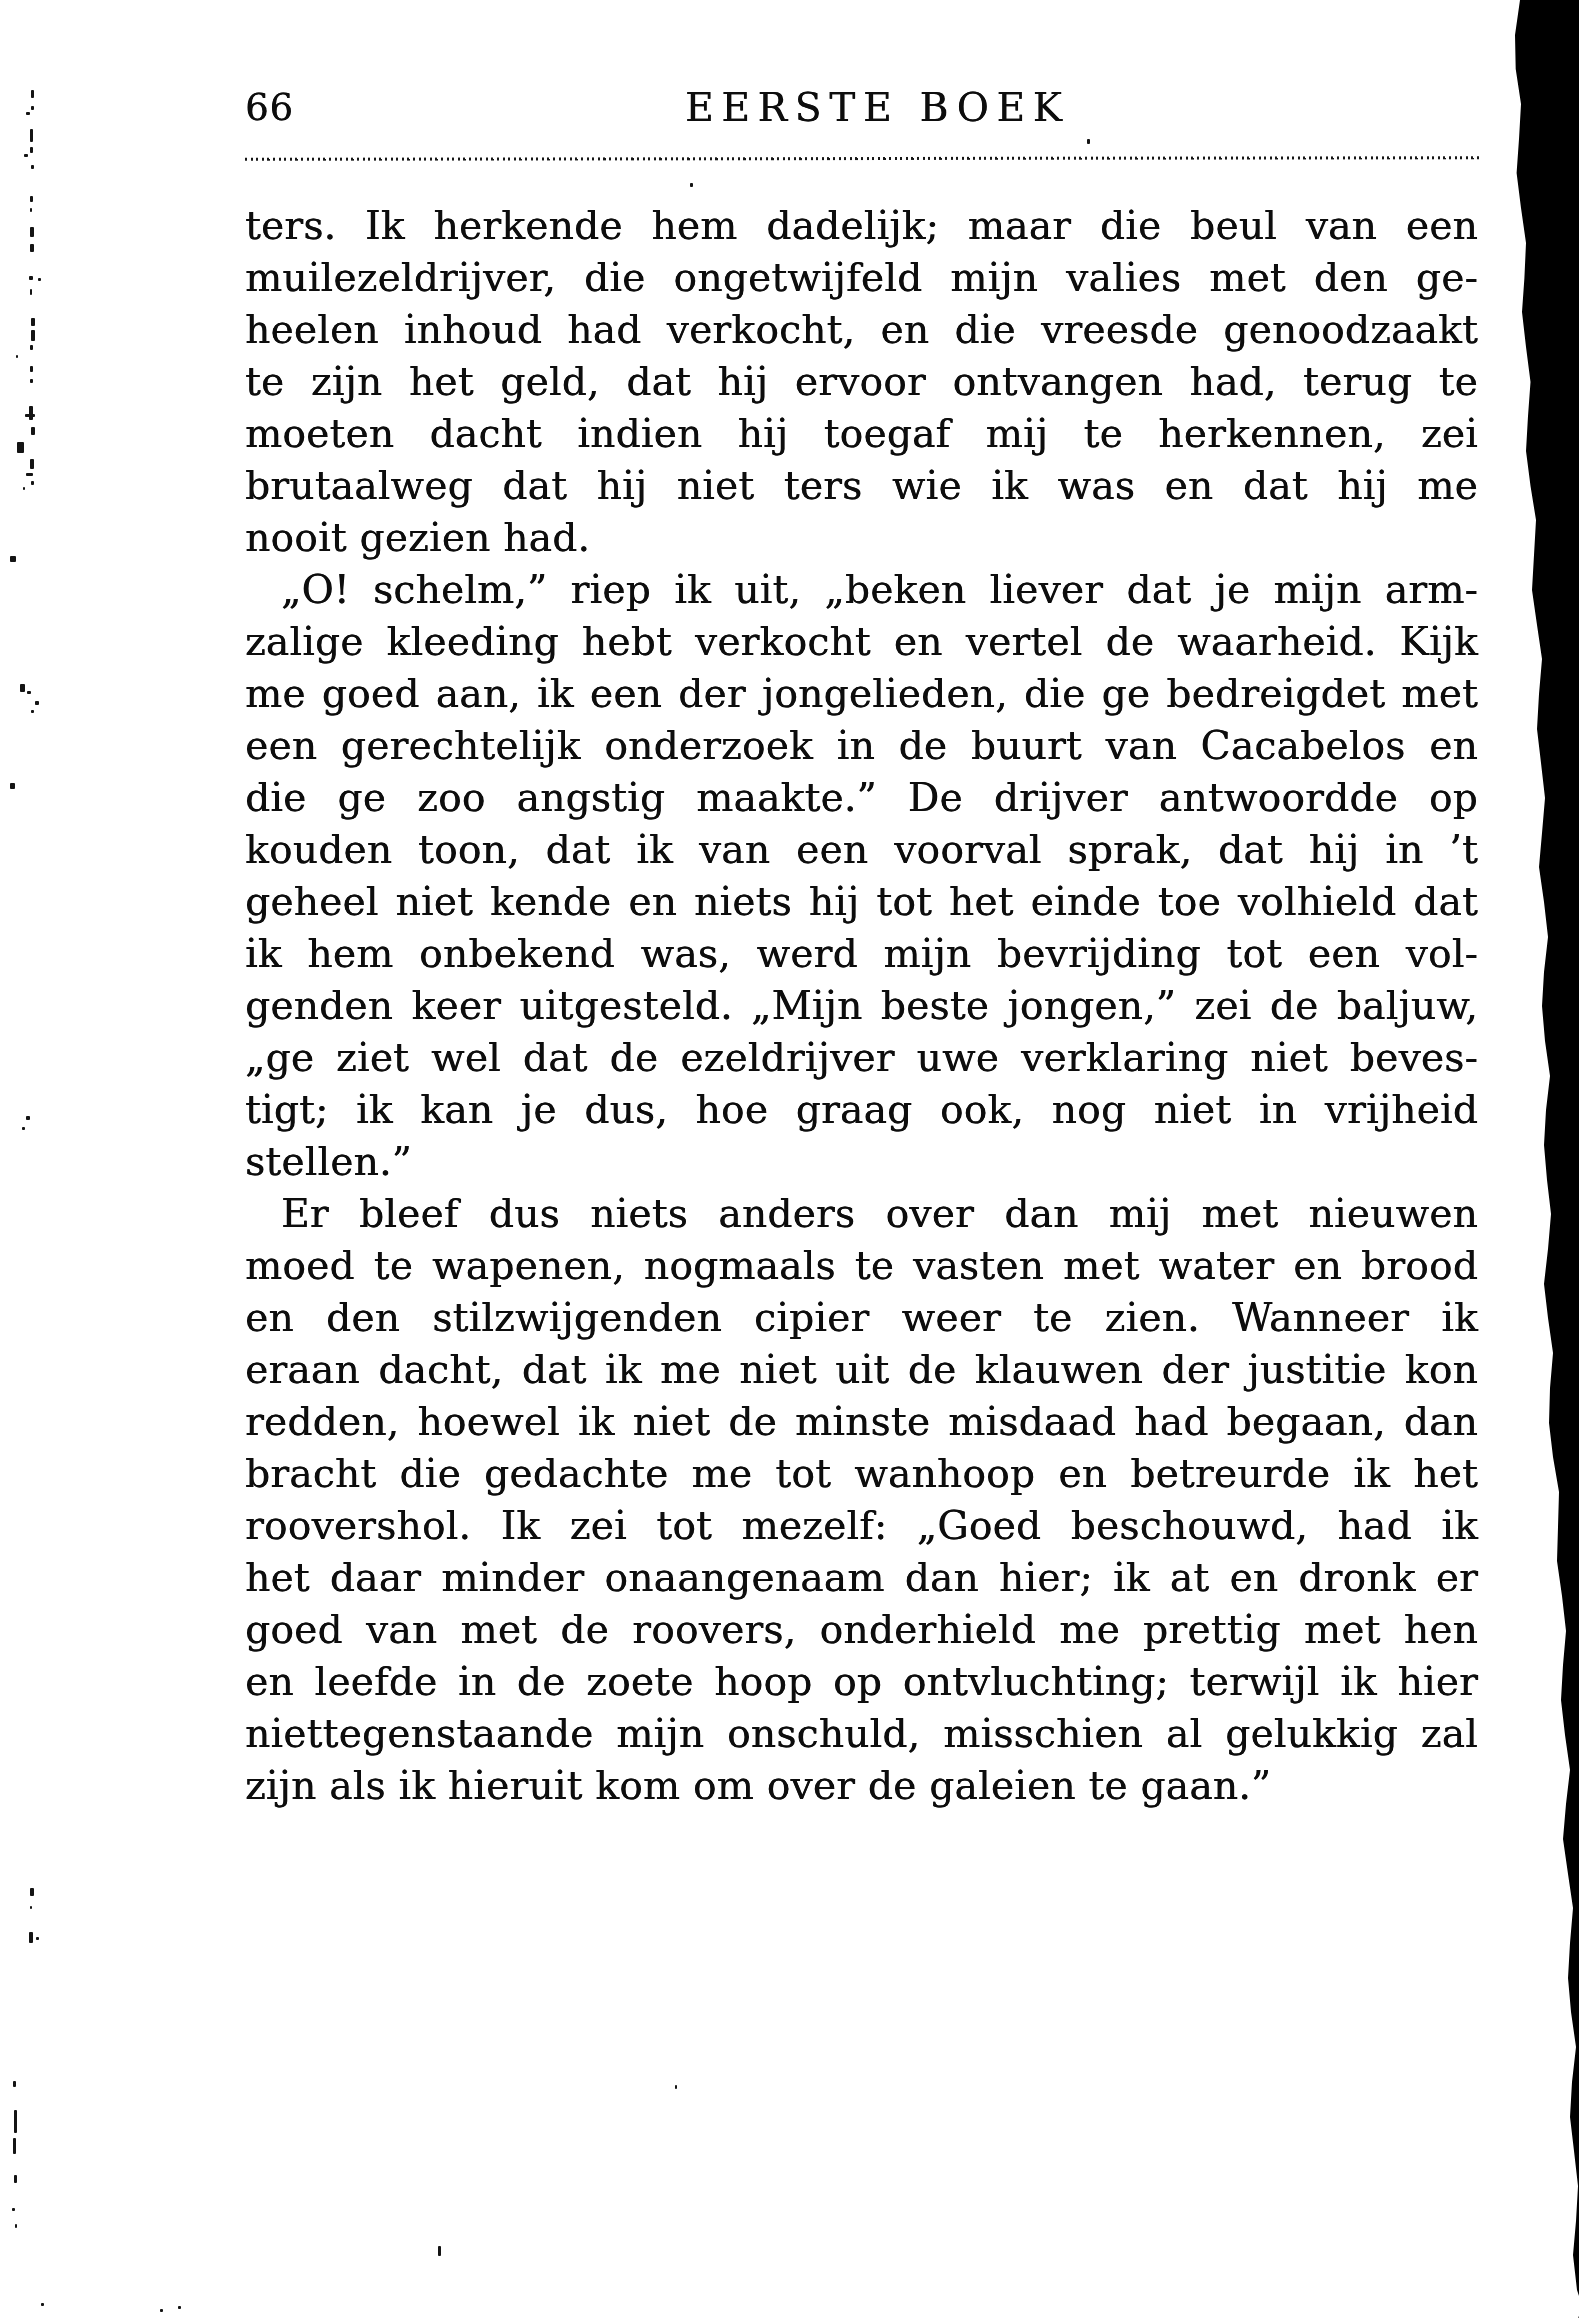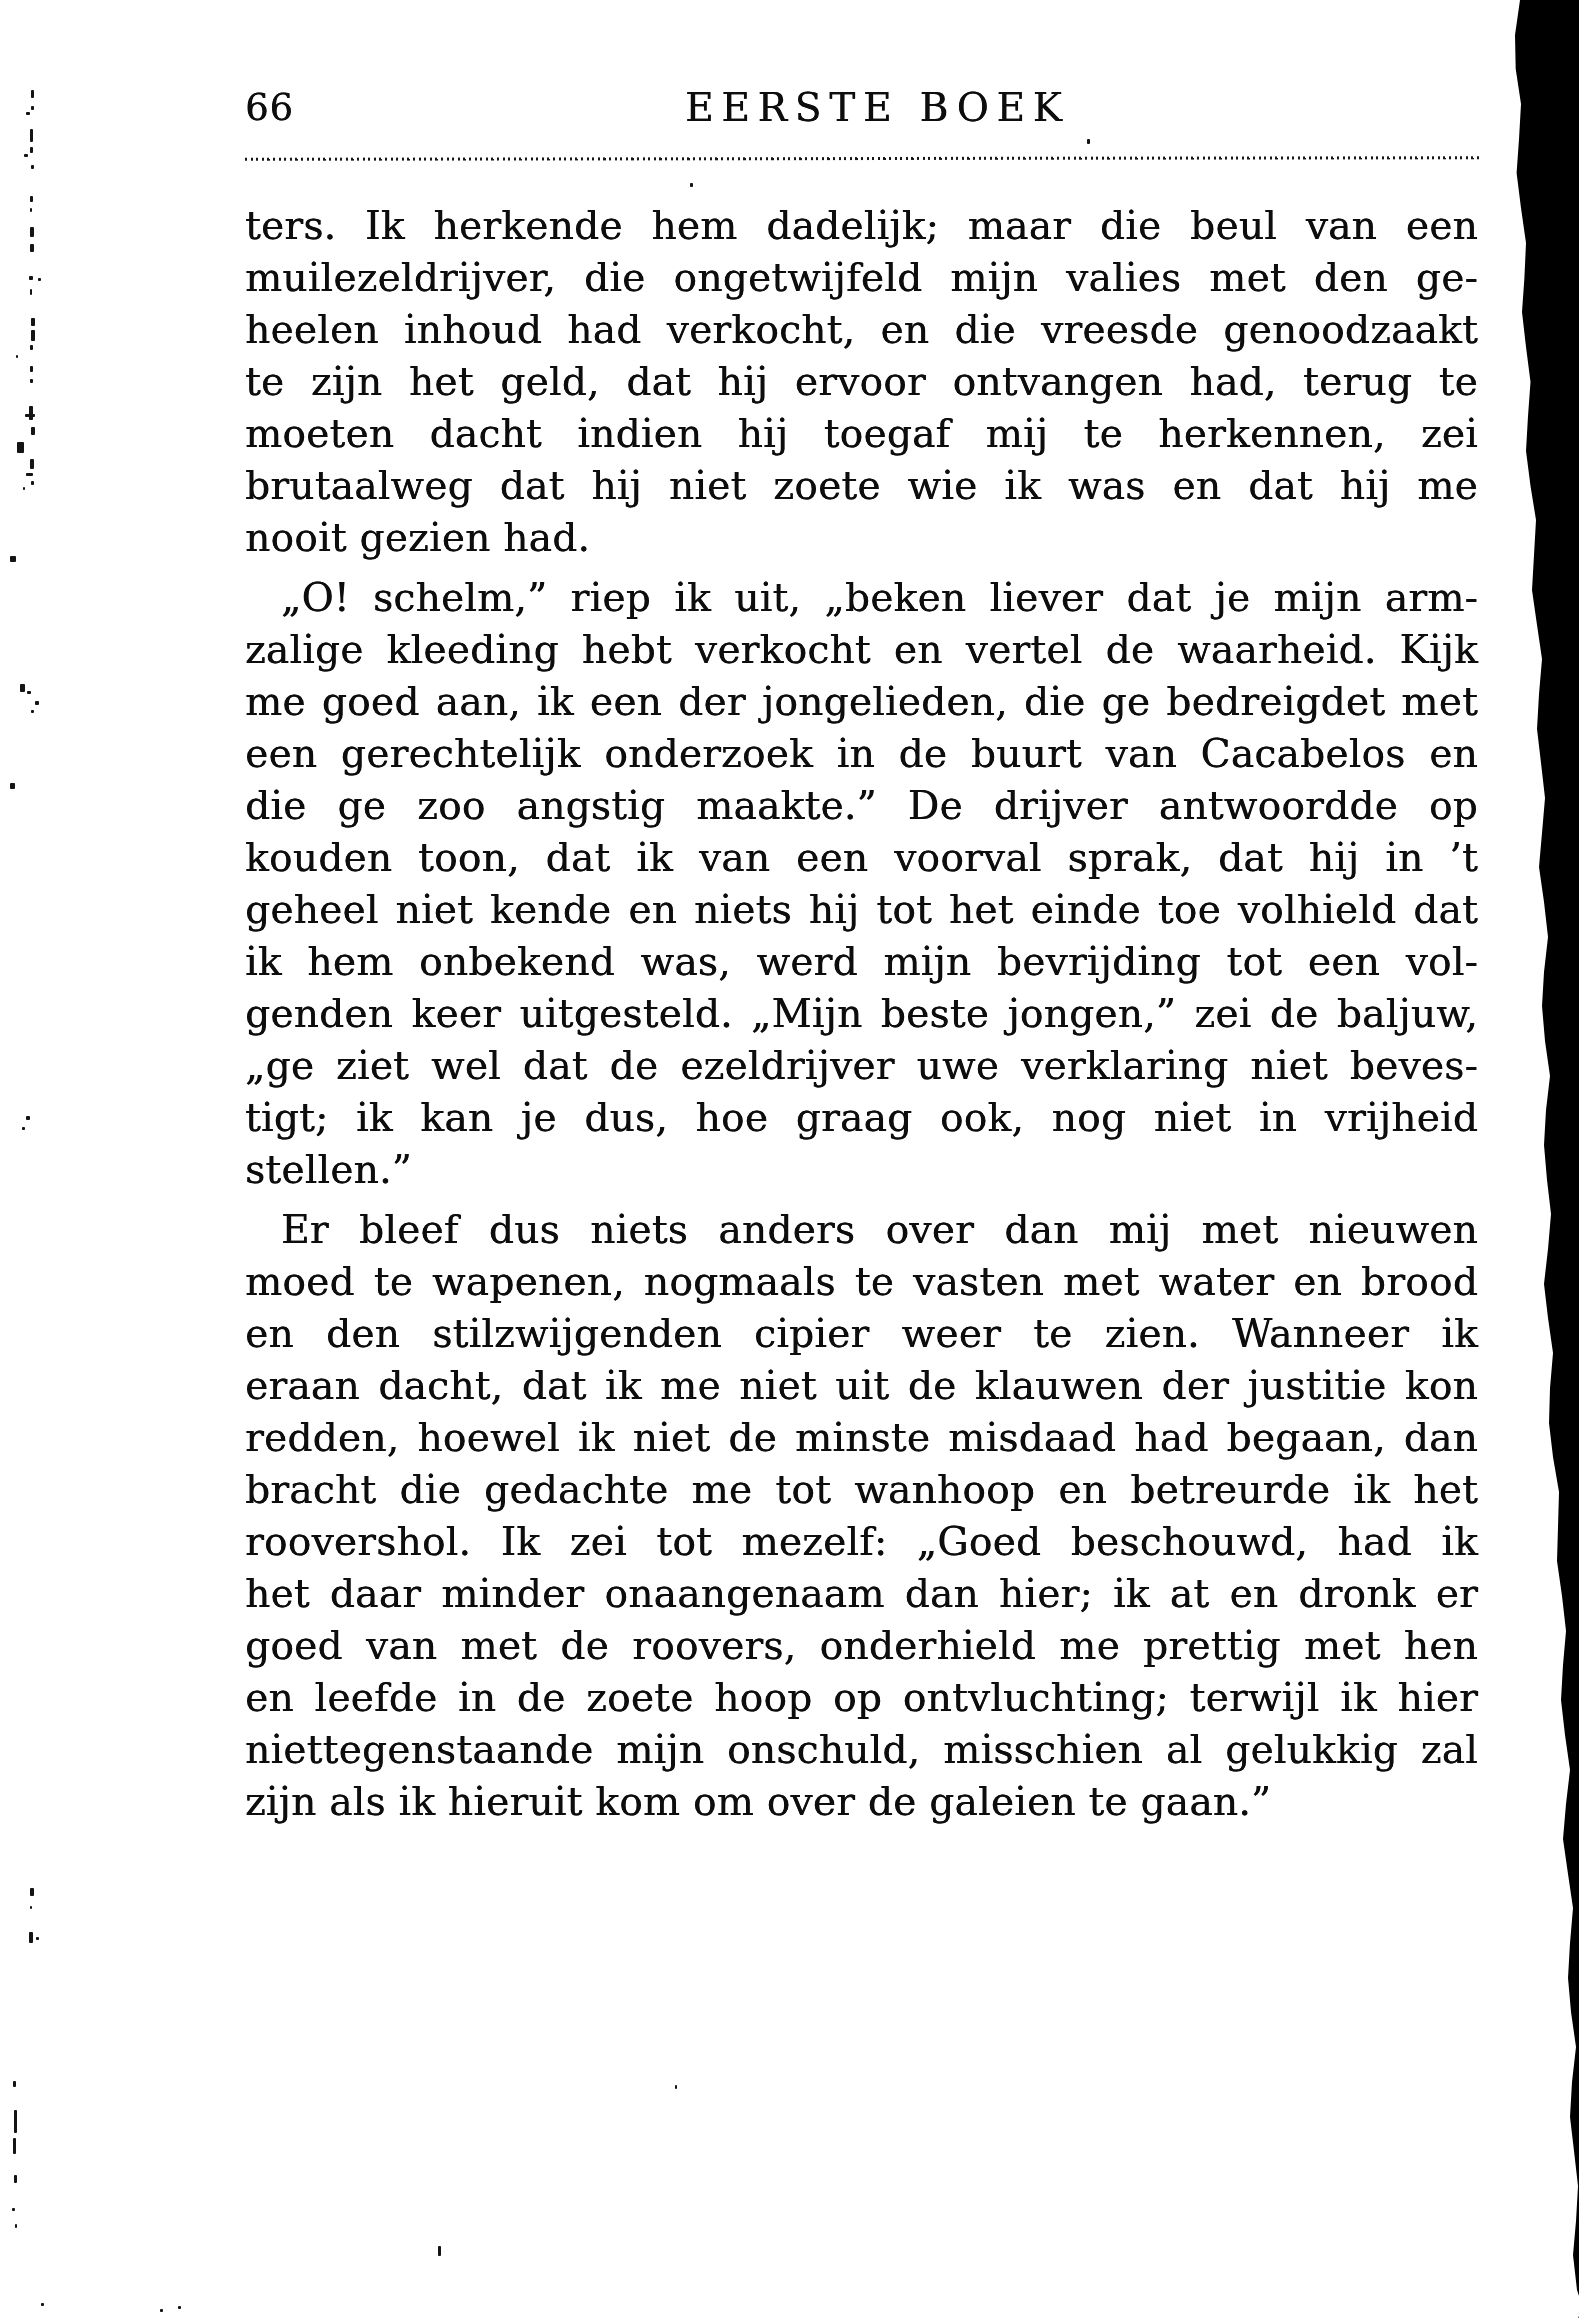--- a/index.html
+++ b/index.html
@@ -30,21 +30,21 @@
   }
   
   .text-block{
     position:absolute;left:245px;top:200px;width:1233px;
     font-size:39px;line-height:52px;letter-spacing:0.3px;
     text-shadow:0.4px 0 0 currentColor;
   }
   .line{white-space:normal;}
   .line.j{text-align:justify;text-align-last:justify;text-justify:inter-word;}
   .line.flush{text-align:center;text-align-last:left;}
-  .line.indent{padding-left:36px;margin-top:8px;}
+  .line.indent{padding-left:36px;}
   
   .gutter-band{
     position:absolute;left:1501px;top:0;width:79px;height:2319px;
     background:#000;
   }
   
   .speck{position:absolute;background:#141414;border-radius:0.9px;}
 </style>
 </head>
 <body>
@@ -56,21 +56,21 @@
   <div class="running-title">EERSTE BOEK</div>
 
   <div class="dotted-rule"></div>
 
   <div class="text-block" id="text-block">
       <div class="line j">ters. Ik herkende hem dadelijk; maar die beul van een</div>
       <div class="line j">muilezeldrijver, die ongetwijfeld mijn valies met den ge-</div>
       <div class="line j">heelen inhoud had verkocht, en die vreesde genoodzaakt</div>
       <div class="line j">te zijn het geld, dat hij ervoor ontvangen had, terug te</div>
       <div class="line j">moeten dacht indien hij toegaf mij te herkennen, zei</div>
-      <div class="line j">brutaalweg dat hij niet zoete wie ik was en dat hij me</div>
+      <div class="line j">brutaalweg dat hij niet ters wie ik was en dat hij me</div>
       <div class="line flush">nooit gezien had.</div>
       <div class="line j indent">„O! schelm,” riep ik uit, „beken liever dat je mijn arm-</div>
       <div class="line j">zalige kleeding hebt verkocht en vertel de waarheid. Kijk</div>
       <div class="line j">me goed aan, ik een der jongelieden, die ge bedreigdet met</div>
       <div class="line j">een gerechtelijk onderzoek in de buurt van Cacabelos en</div>
       <div class="line j">die ge zoo angstig maakte.” De drijver antwoordde op</div>
       <div class="line j">kouden toon, dat ik van een voorval sprak, dat hij in ’t</div>
       <div class="line j">geheel niet kende en niets hij tot het einde toe volhield dat</div>
       <div class="line j">ik hem onbekend was, werd mijn bevrijding tot een vol-</div>
       <div class="line j">genden keer uitgesteld. „Mijn beste jongen,” zei de baljuw,</div>

